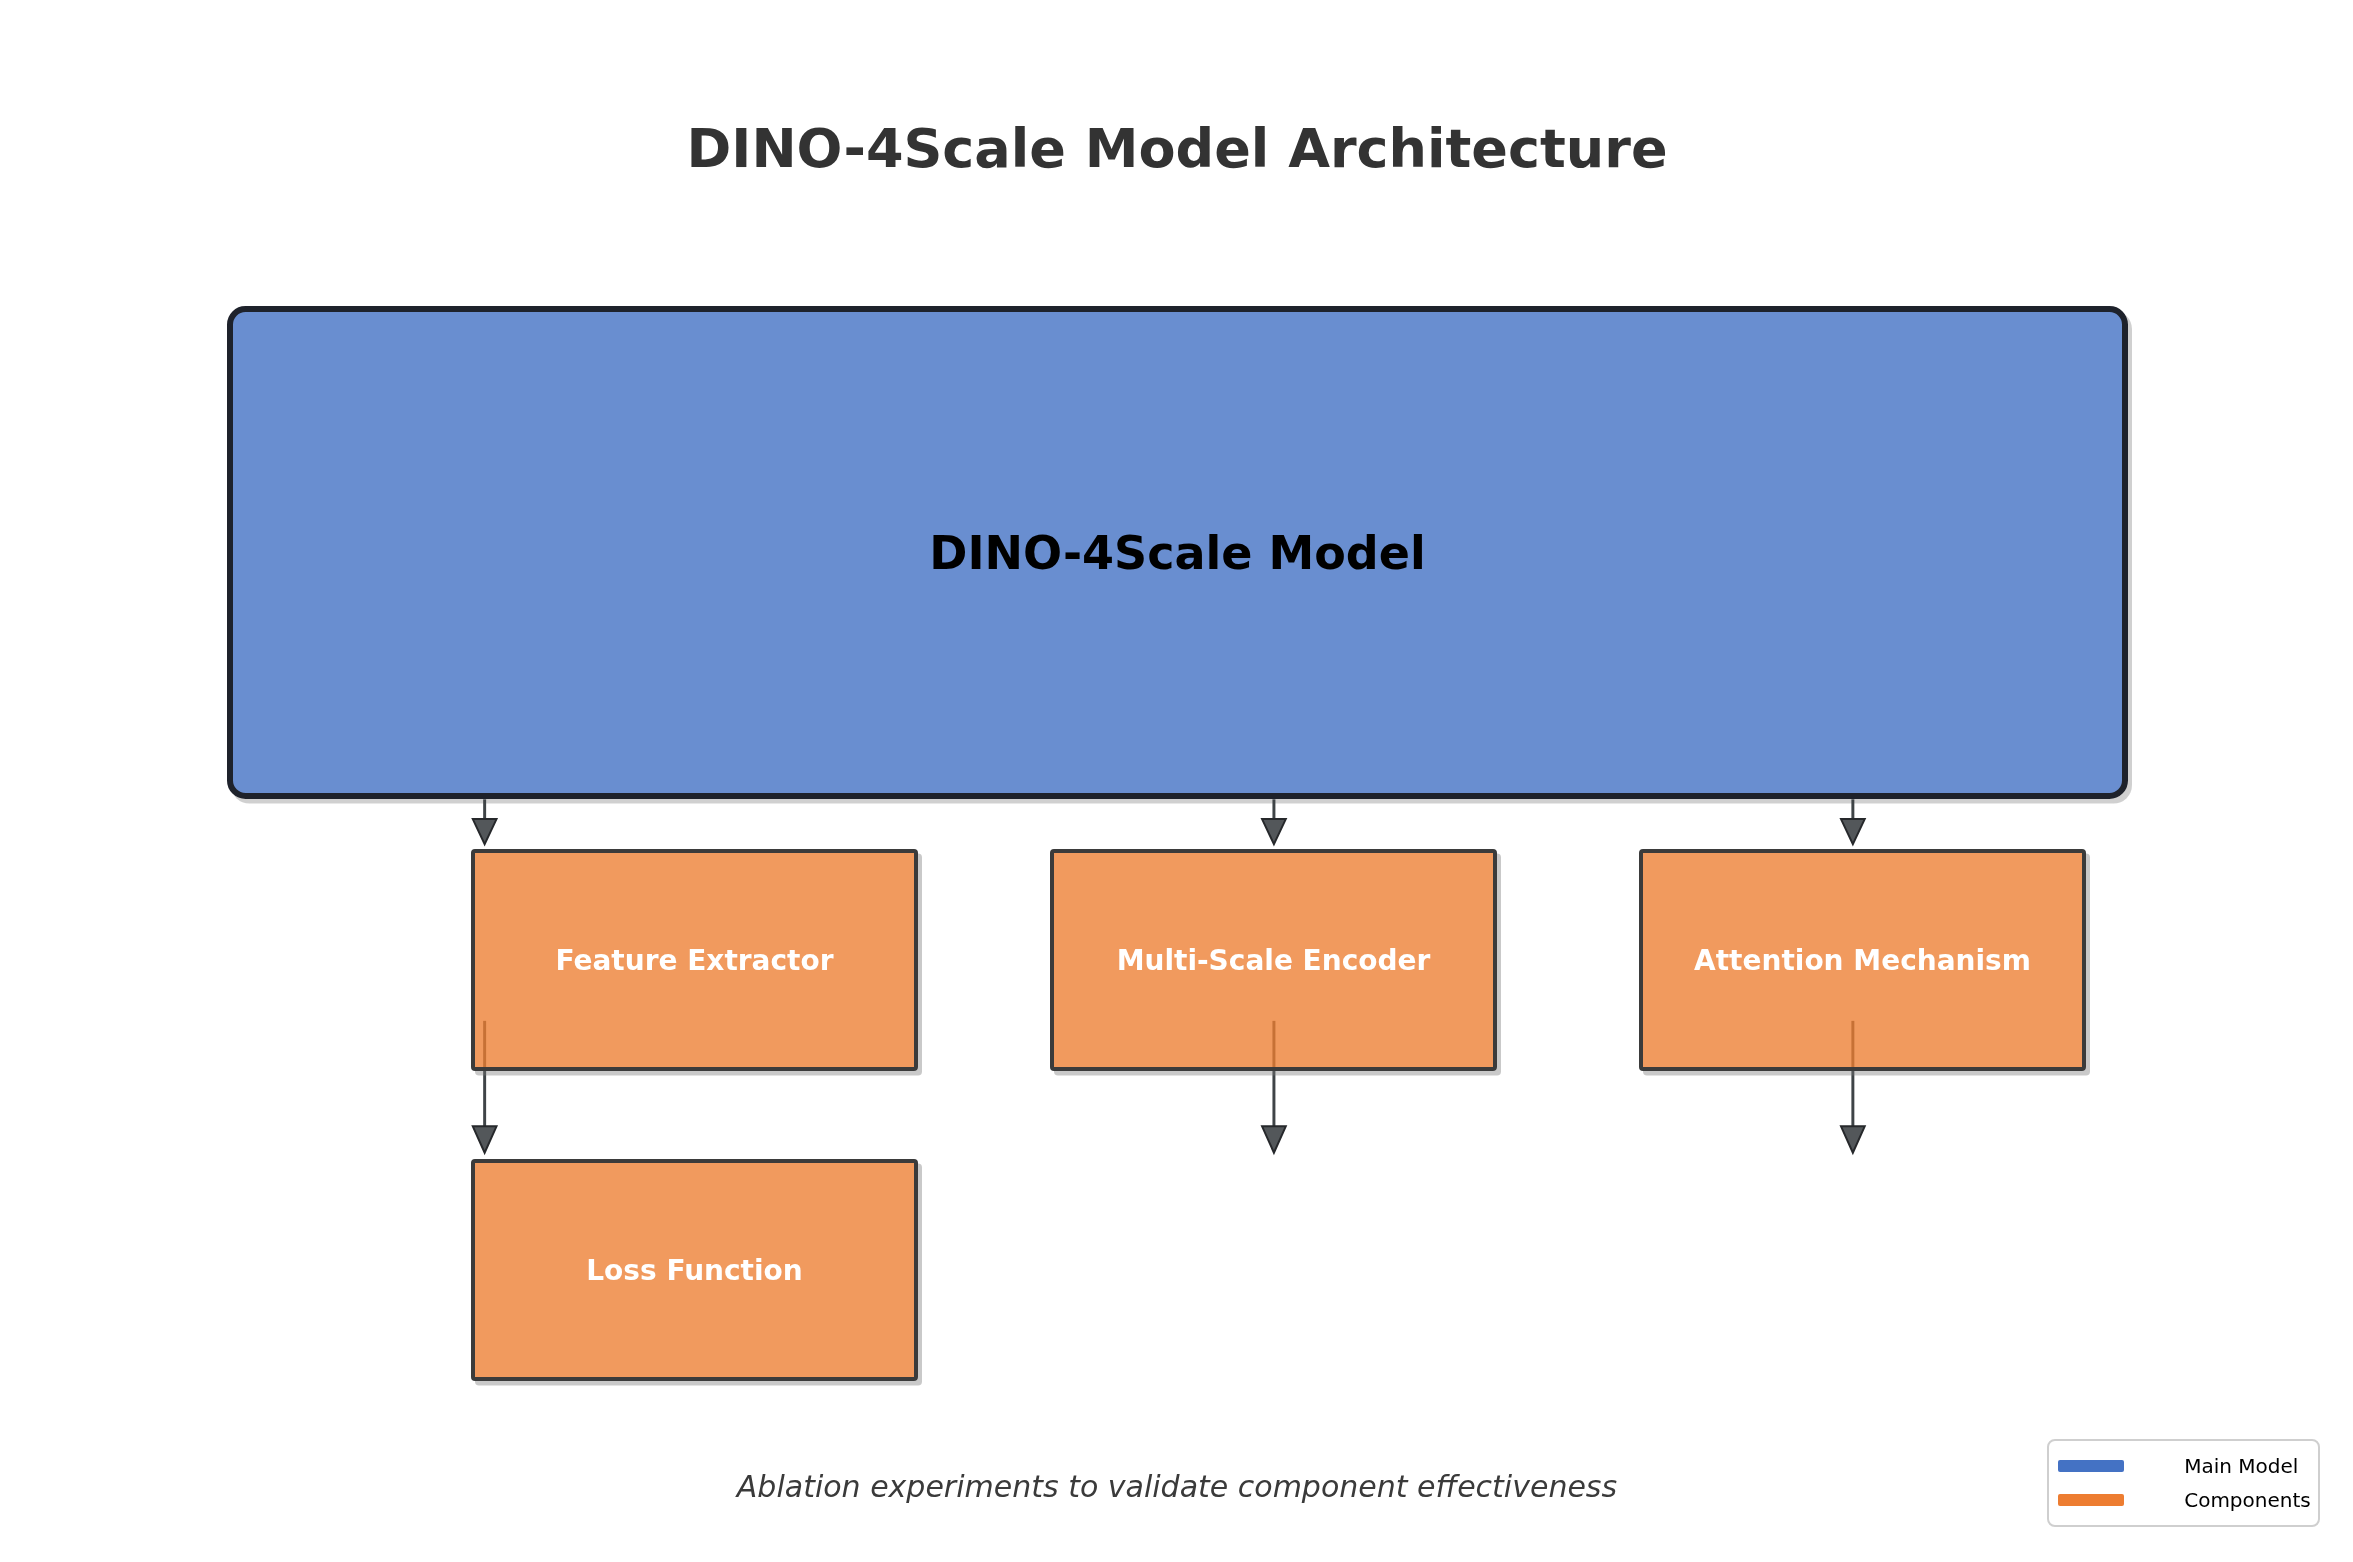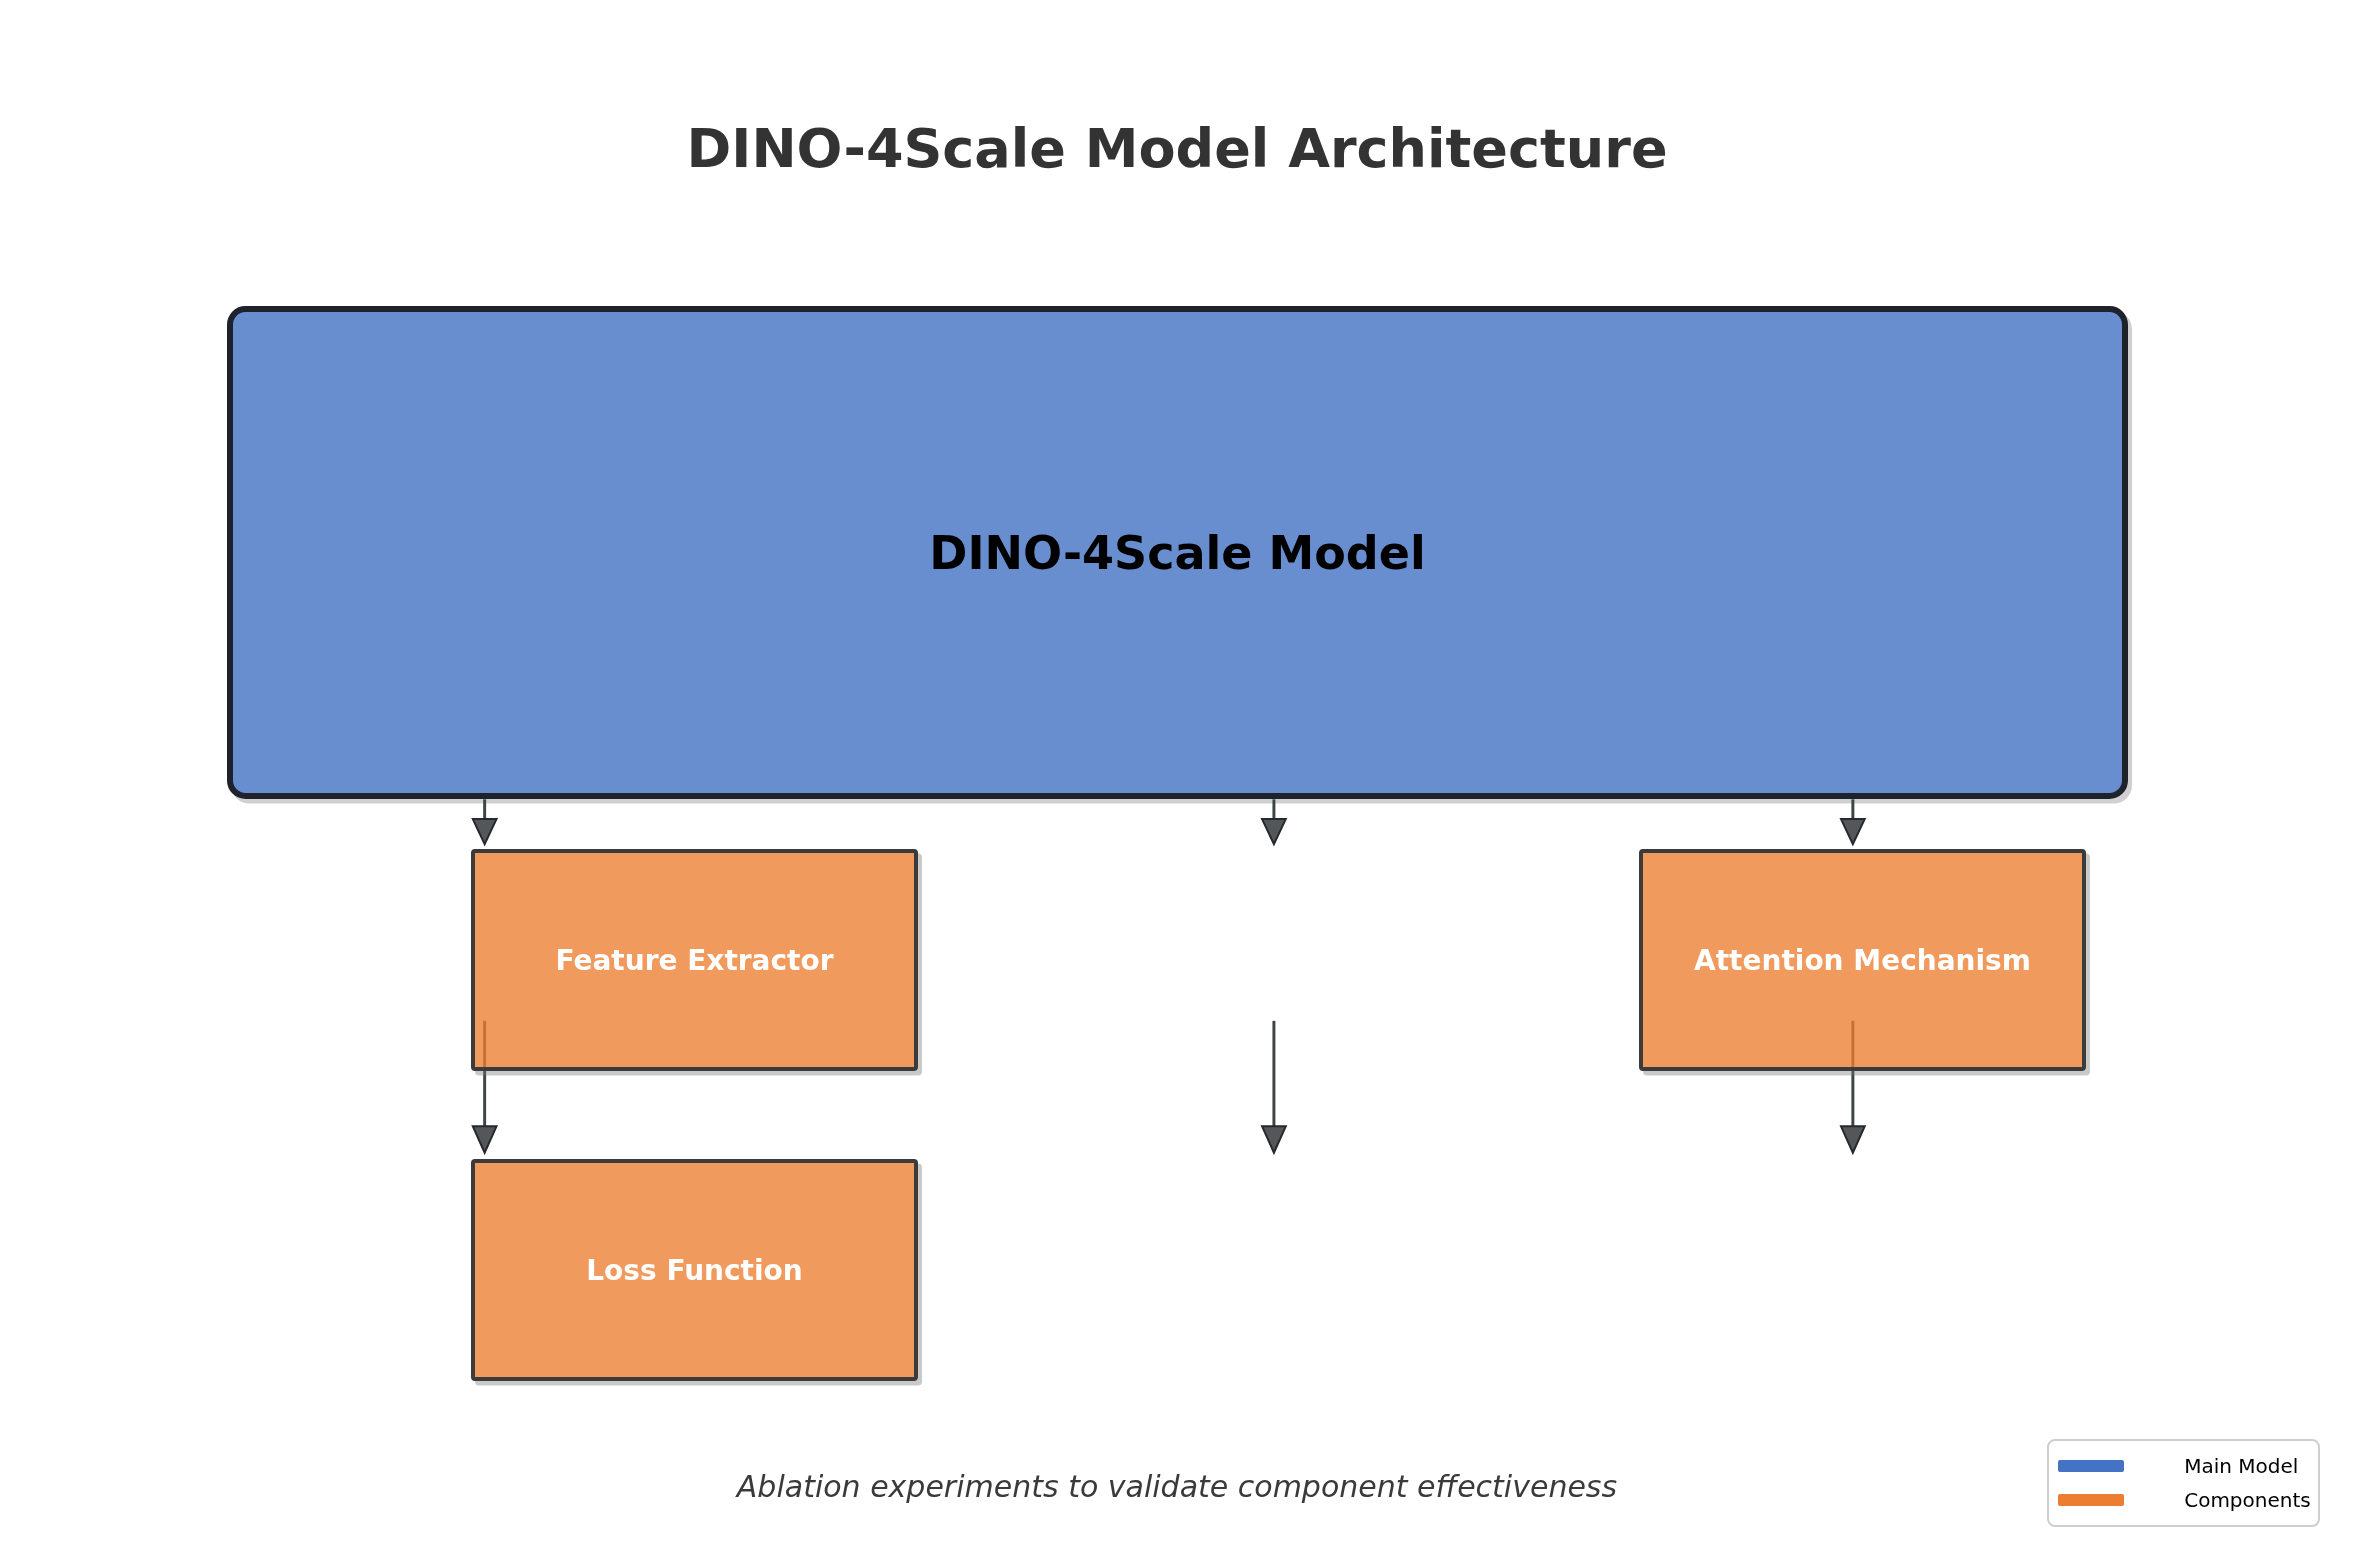--- a/index.html
+++ b/index.html
@@ -91,20 +91,23 @@
     </g>
     <g>
       <line class="edge-line" x1="2810" y1="1548" x2="2810" y2="1712"></line>
       <polygon class="edge-head" points="2792,1708 2828,1708 2810,1748"></polygon>
     </g>
   </svg>
 
   <div class="node pos-r1c1">
     <div class="label">Feature Extractor</div>
   </div>
+  <div class="node pos-r1c2">
+    <div class="label">Multi-Scale Encoder</div>
+  </div>
   <div class="node pos-r1c3">
     <div class="label">Attention Mechanism</div>
   </div>
   <div class="node pos-r2c1">
     <div class="label">Loss Function</div>
   </div>
 
   <div class="caption">Ablation experiments to validate component effectiveness</div>
 
   <div class="legend">

